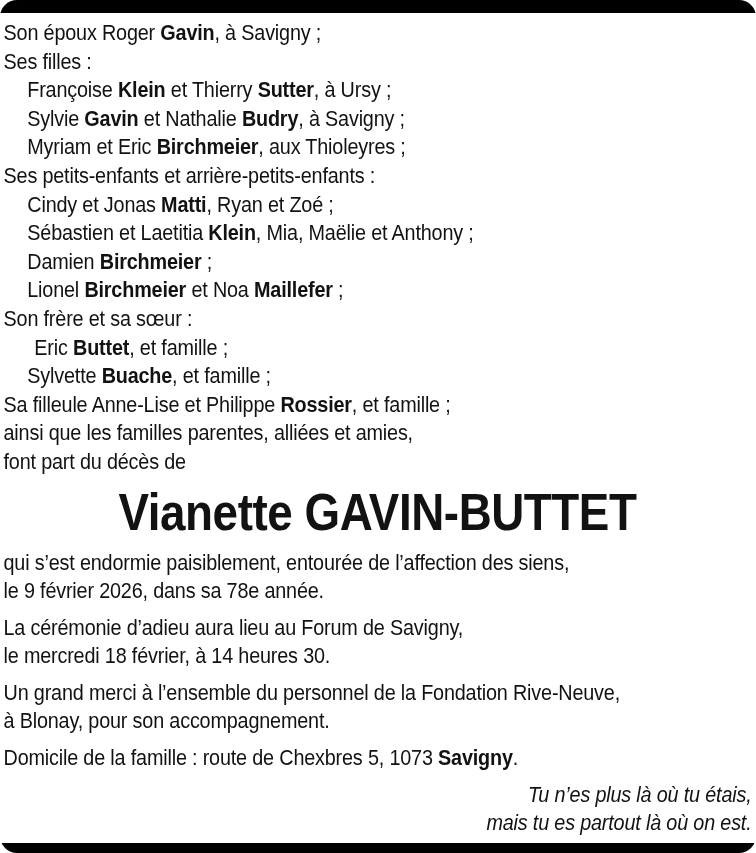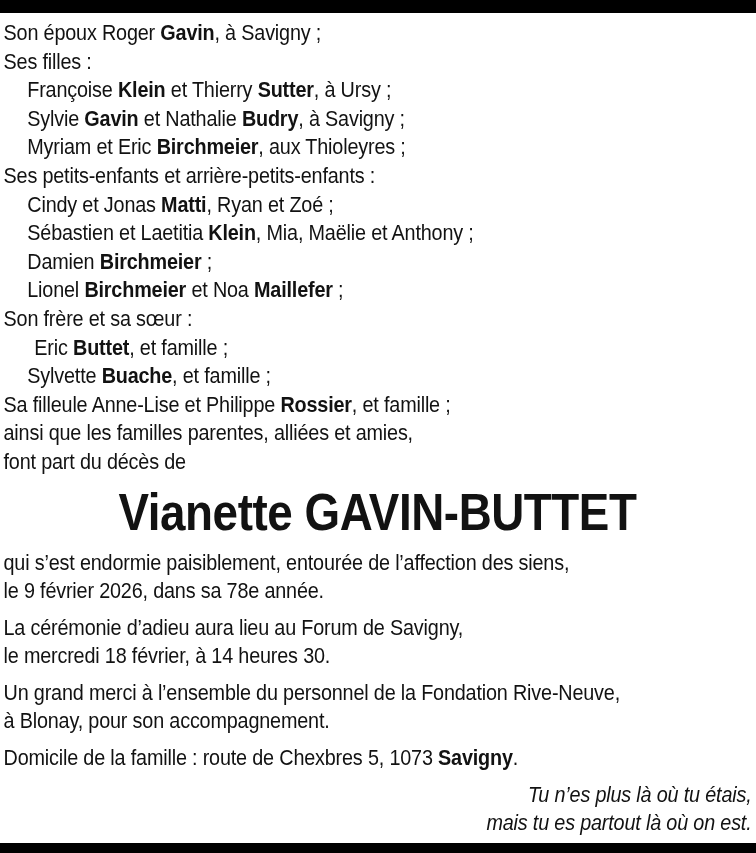--- a/index.html
+++ b/index.html
@@ -7,20 +7,21 @@
     padding: 0;
     background: #ffffff;
   }
   .page {
     position: relative;
     width: 756px;
     height: 853px;
     background: #ffffff;
     overflow: hidden;
     font-family: "Liberation Sans", sans-serif;
+    border-radius: 17px;
   }
   .bar {
     position: absolute;
     left: 0;
     width: 756px;
     background: #000000;
   }
   .bar-top { top: 0; height: 13px; }
   .bar-bottom { bottom: 0; height: 10px; }
   .content {

